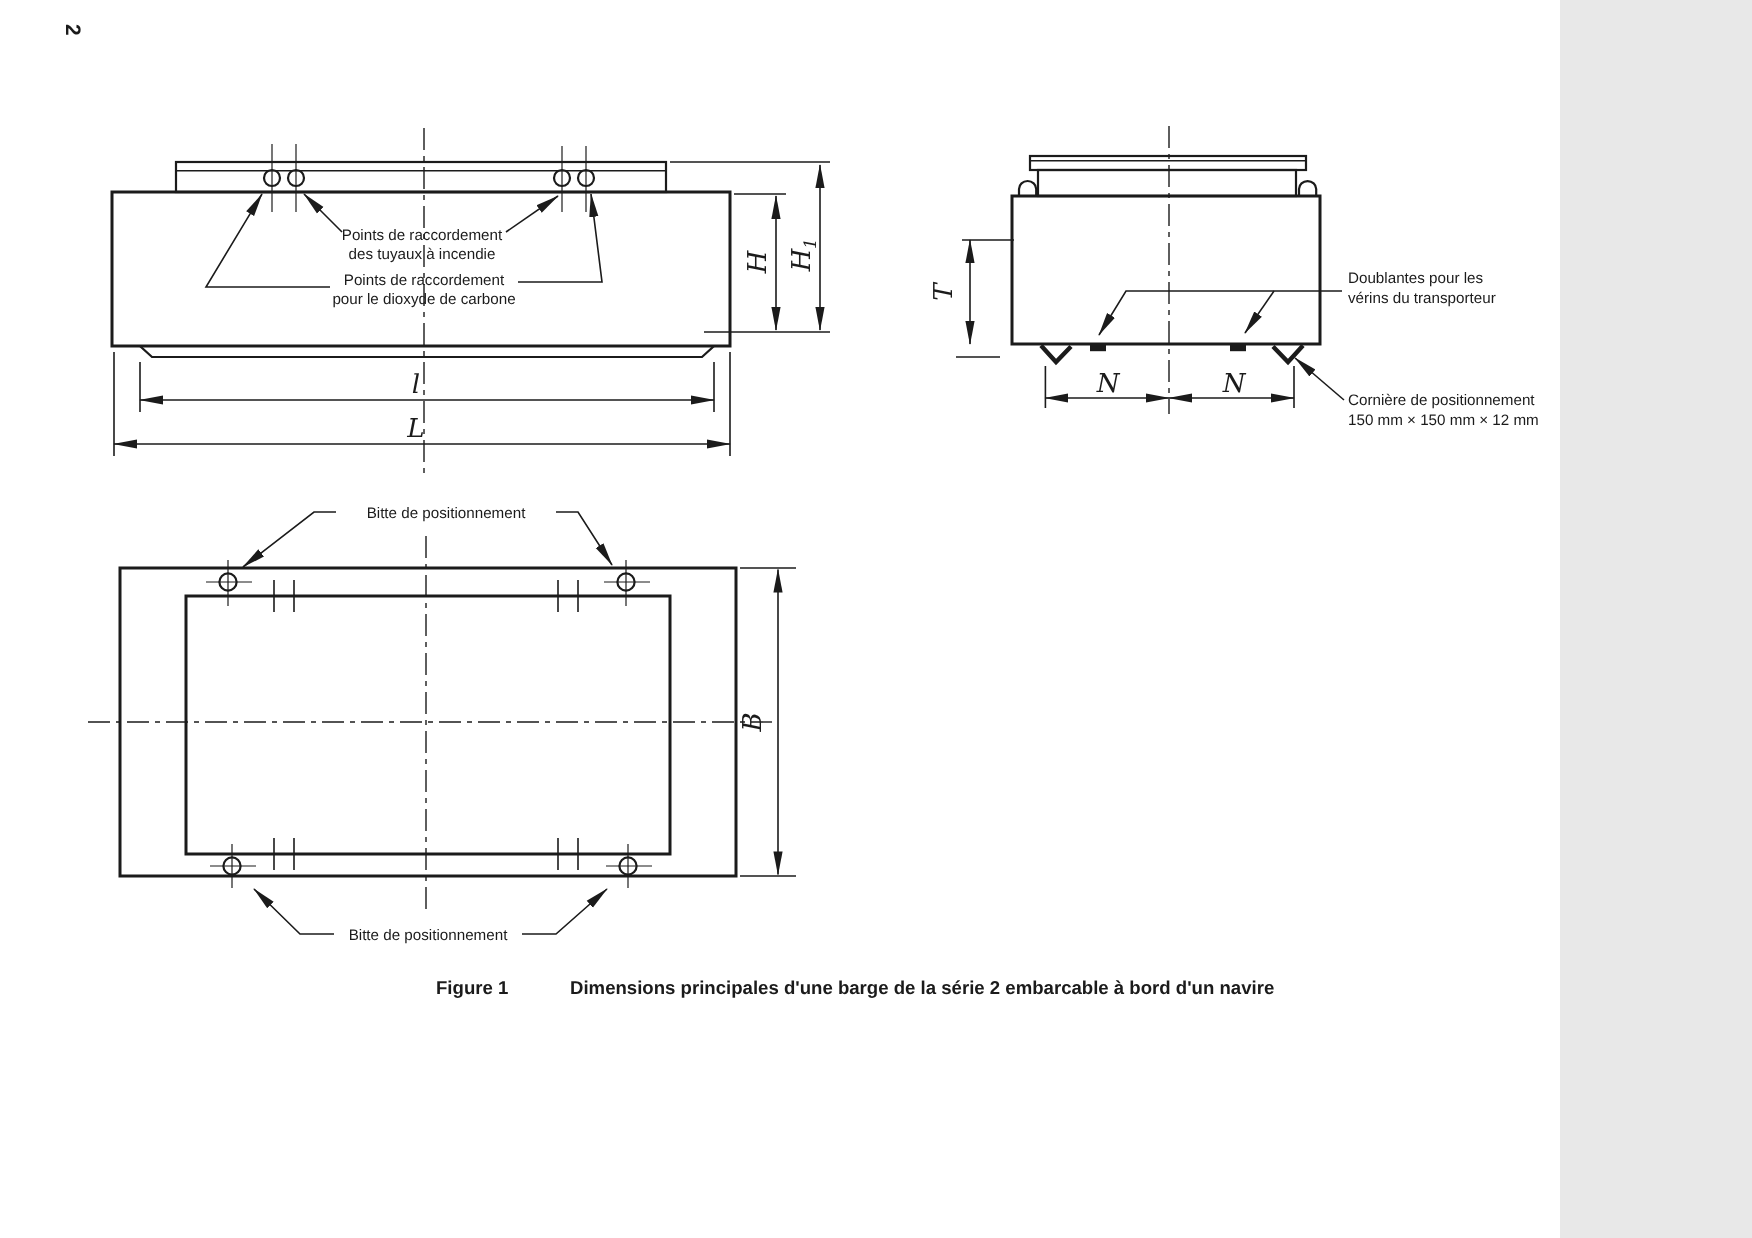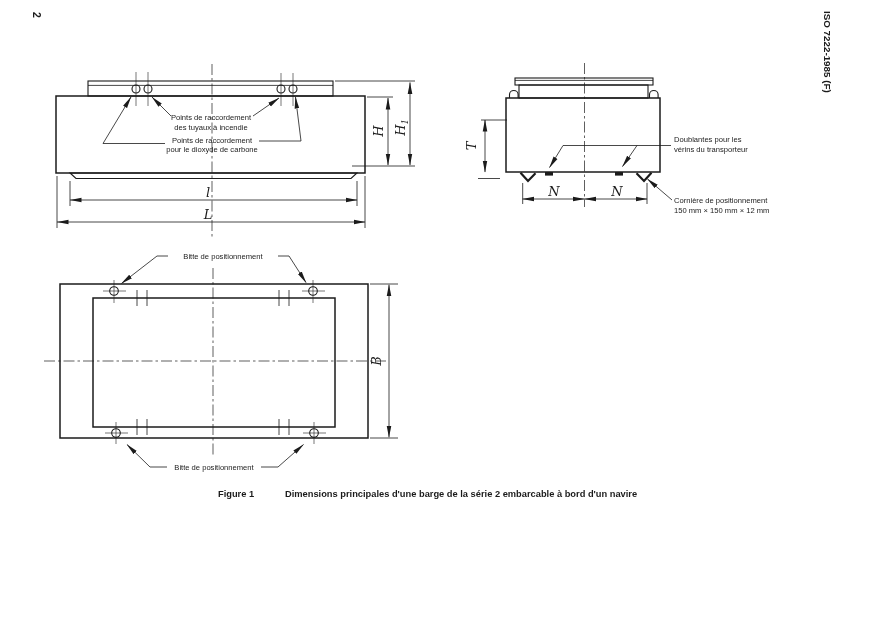--- a/index.html
+++ b/index.html
@@ -1,16 +1,16 @@
 <!DOCTYPE html>
 <html><head>
 <meta charset="utf-8">
 <style>
   html,body{margin:0;padding:0;background:#e8e8e8;}
-  .page{position:relative;width:876px;height:619px;background:#ffffff;overflow:hidden;
+  .page{position:relative;width:780px;height:619px;background:#ffffff;overflow:hidden;
         font-family:"Liberation Sans",sans-serif;}
   svg{position:absolute;left:0;top:0;}
   
   .obj  {stroke:#1b1b1b;stroke-width:1.5;fill:none;}
   .obj2 {stroke:#1b1b1b;stroke-width:1.1;fill:none;}
   .thin {stroke:#1b1b1b;stroke-width:0.8;fill:none;}
   .hair {stroke:#1b1b1b;stroke-width:0.6;fill:none;}
   .cl   {stroke:#1b1b1b;stroke-width:0.7;fill:none;stroke-dasharray:11 3 2.5 3;}
   .dim  {stroke:#1b1b1b;stroke-width:0.8;fill:none;
          marker-start:url(#arr);marker-end:url(#arr);}

